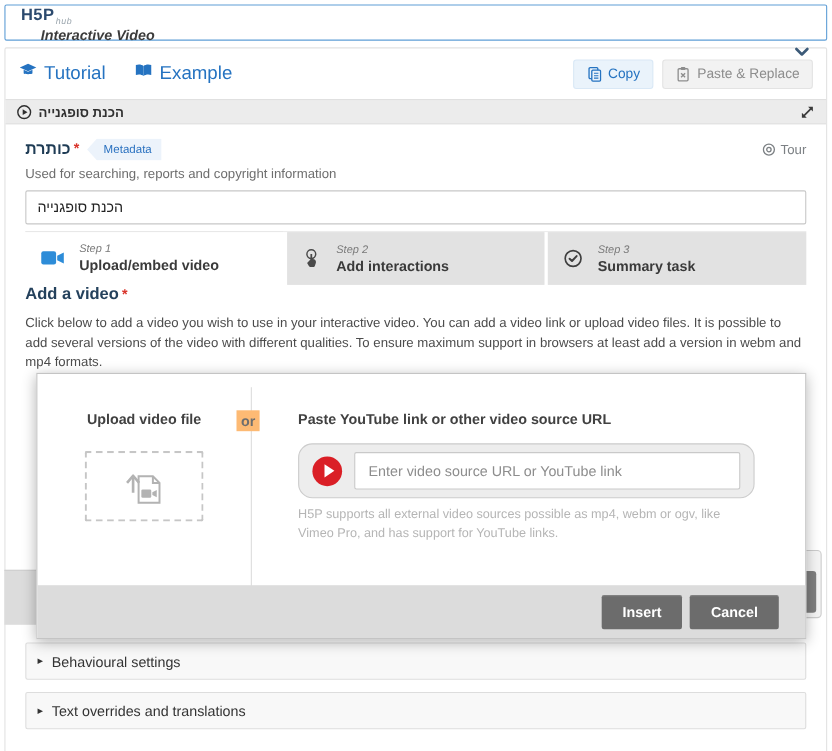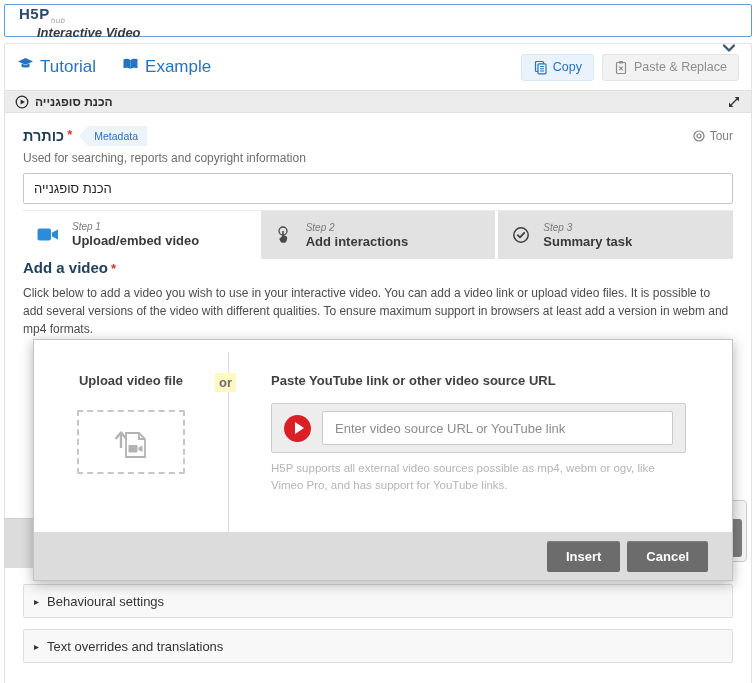--- a/index.html
+++ b/index.html
@@ -77,25 +77,25 @@
 
   
   .modal { position: absolute; left: 33px; top: 339px; width: 700px; height: 242px; background: #fff;
     border: 1px solid #c4c4c4; box-shadow: 0 3px 12px rgba(0,0,0,0.3); }
   .modal-body { position: relative; height: 194px; display: flex; }
   .m-divider { position: absolute; left: 194px; top: 12px; bottom: -36px; width: 1px; background: #ddd; }
   .m-left { width: 194px; display: flex; flex-direction: column; align-items: center; padding-top: 33px; }
   .m-left-heading { font-size: 13px; font-weight: bold; color: #414141; }
   .upload-box { margin-top: 22px; width: 108px; height: 64px; border: 2px dashed #c6c6c6; border-radius: 2px;
     display: flex; align-items: center; justify-content: center; cursor: pointer; }
-  .m-or { position: absolute; left: 181px; top: 33px; background: #fef9c3; padding: 2px 4px; color: #6e6e6e;
+  .m-or { position: absolute; left: 181px; top: 33px; background: #fdba74; padding: 2px 4px; color: #6e6e6e;
     font-weight: bold; font-size: 13px; z-index: 2; }
   .m-right { flex: 1; padding: 33px 46px 0 43px; }
   .m-right-heading { font-size: 13px; font-weight: bold; color: #414141; }
-  .url-box { margin-top: 15px; height: 50px; background: #ededed; border: 1px solid #ccc; border-radius: 2px;
+  .url-box { margin-top: 15px; height: 50px; background: #ededed; border: 1px solid #ccc; border-radius: 13px;
     display: flex; align-items: center; padding: 0 12px; gap: 11px; }
   .yt-circle { width: 27px; height: 27px; border-radius: 50%; background: #da1f26; flex: 0 0 27px;
     display: flex; align-items: center; justify-content: center; }
   .yt-tri { width: 0; height: 0; border-left: 9px solid #fff; border-top: 6px solid transparent; border-bottom: 6px solid transparent; margin-left: 3px; }
   .url-input { flex: 1; height: 34px; border: 1px solid #c9c9c9; border-radius: 2px; background: #fff;
     padding: 0 12px; font-size: 13px; color: #333; font-family: inherit; }
   .url-input::placeholder { color: #8d8d8d; }
   .url-helper { margin-top: 7px; font-size: 11.5px; line-height: 1.5; color: #b5b5b5; }
   .modal-footer { position: absolute; left: 0; right: 0; bottom: 0; height: 48px; background: #dcdcdc;
     display: flex; align-items: center; justify-content: flex-end; gap: 7px; padding-right: 24px; }

